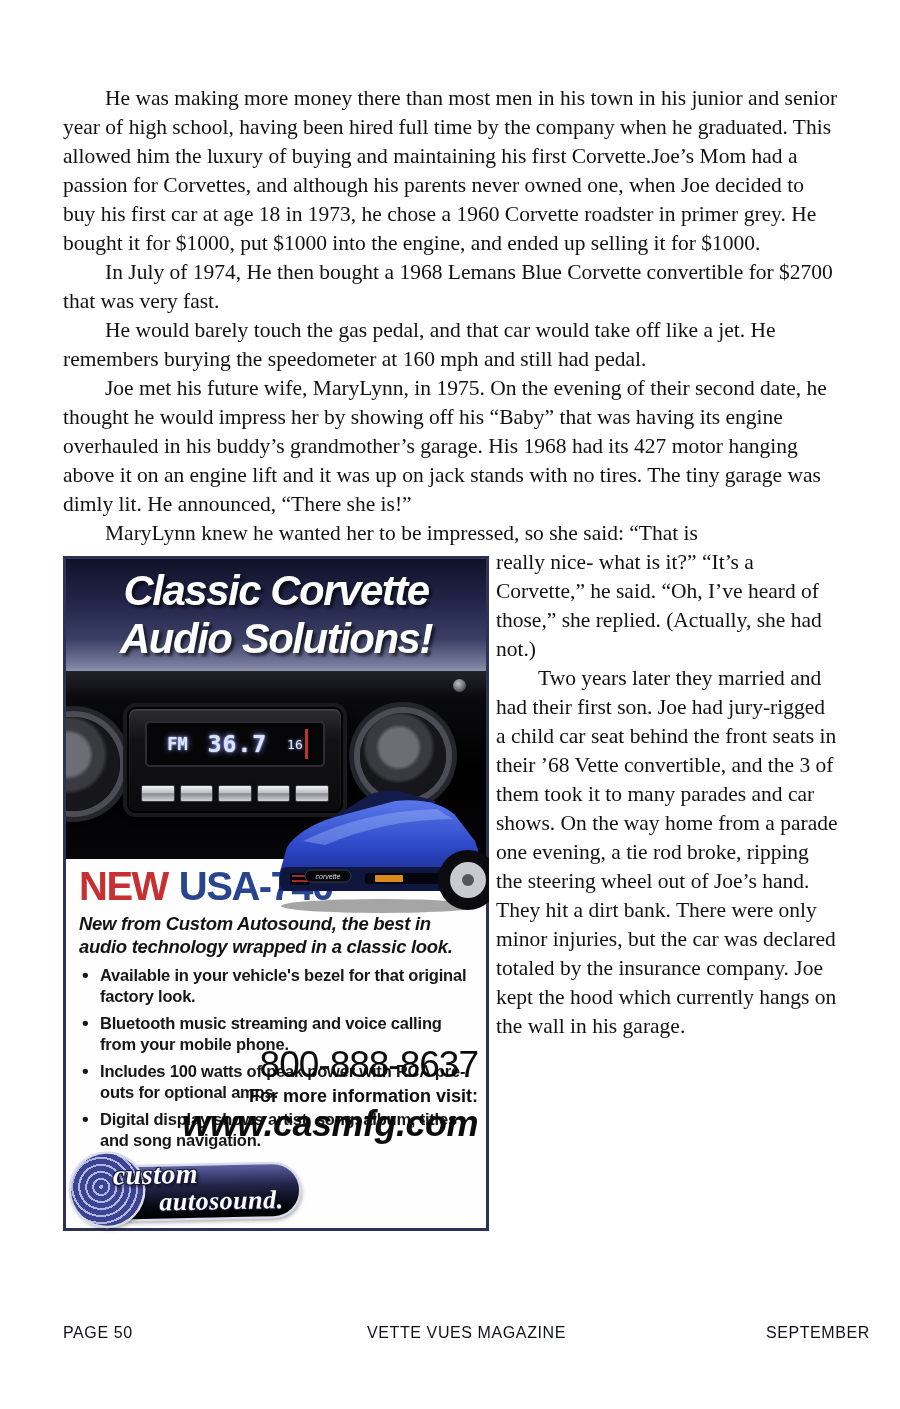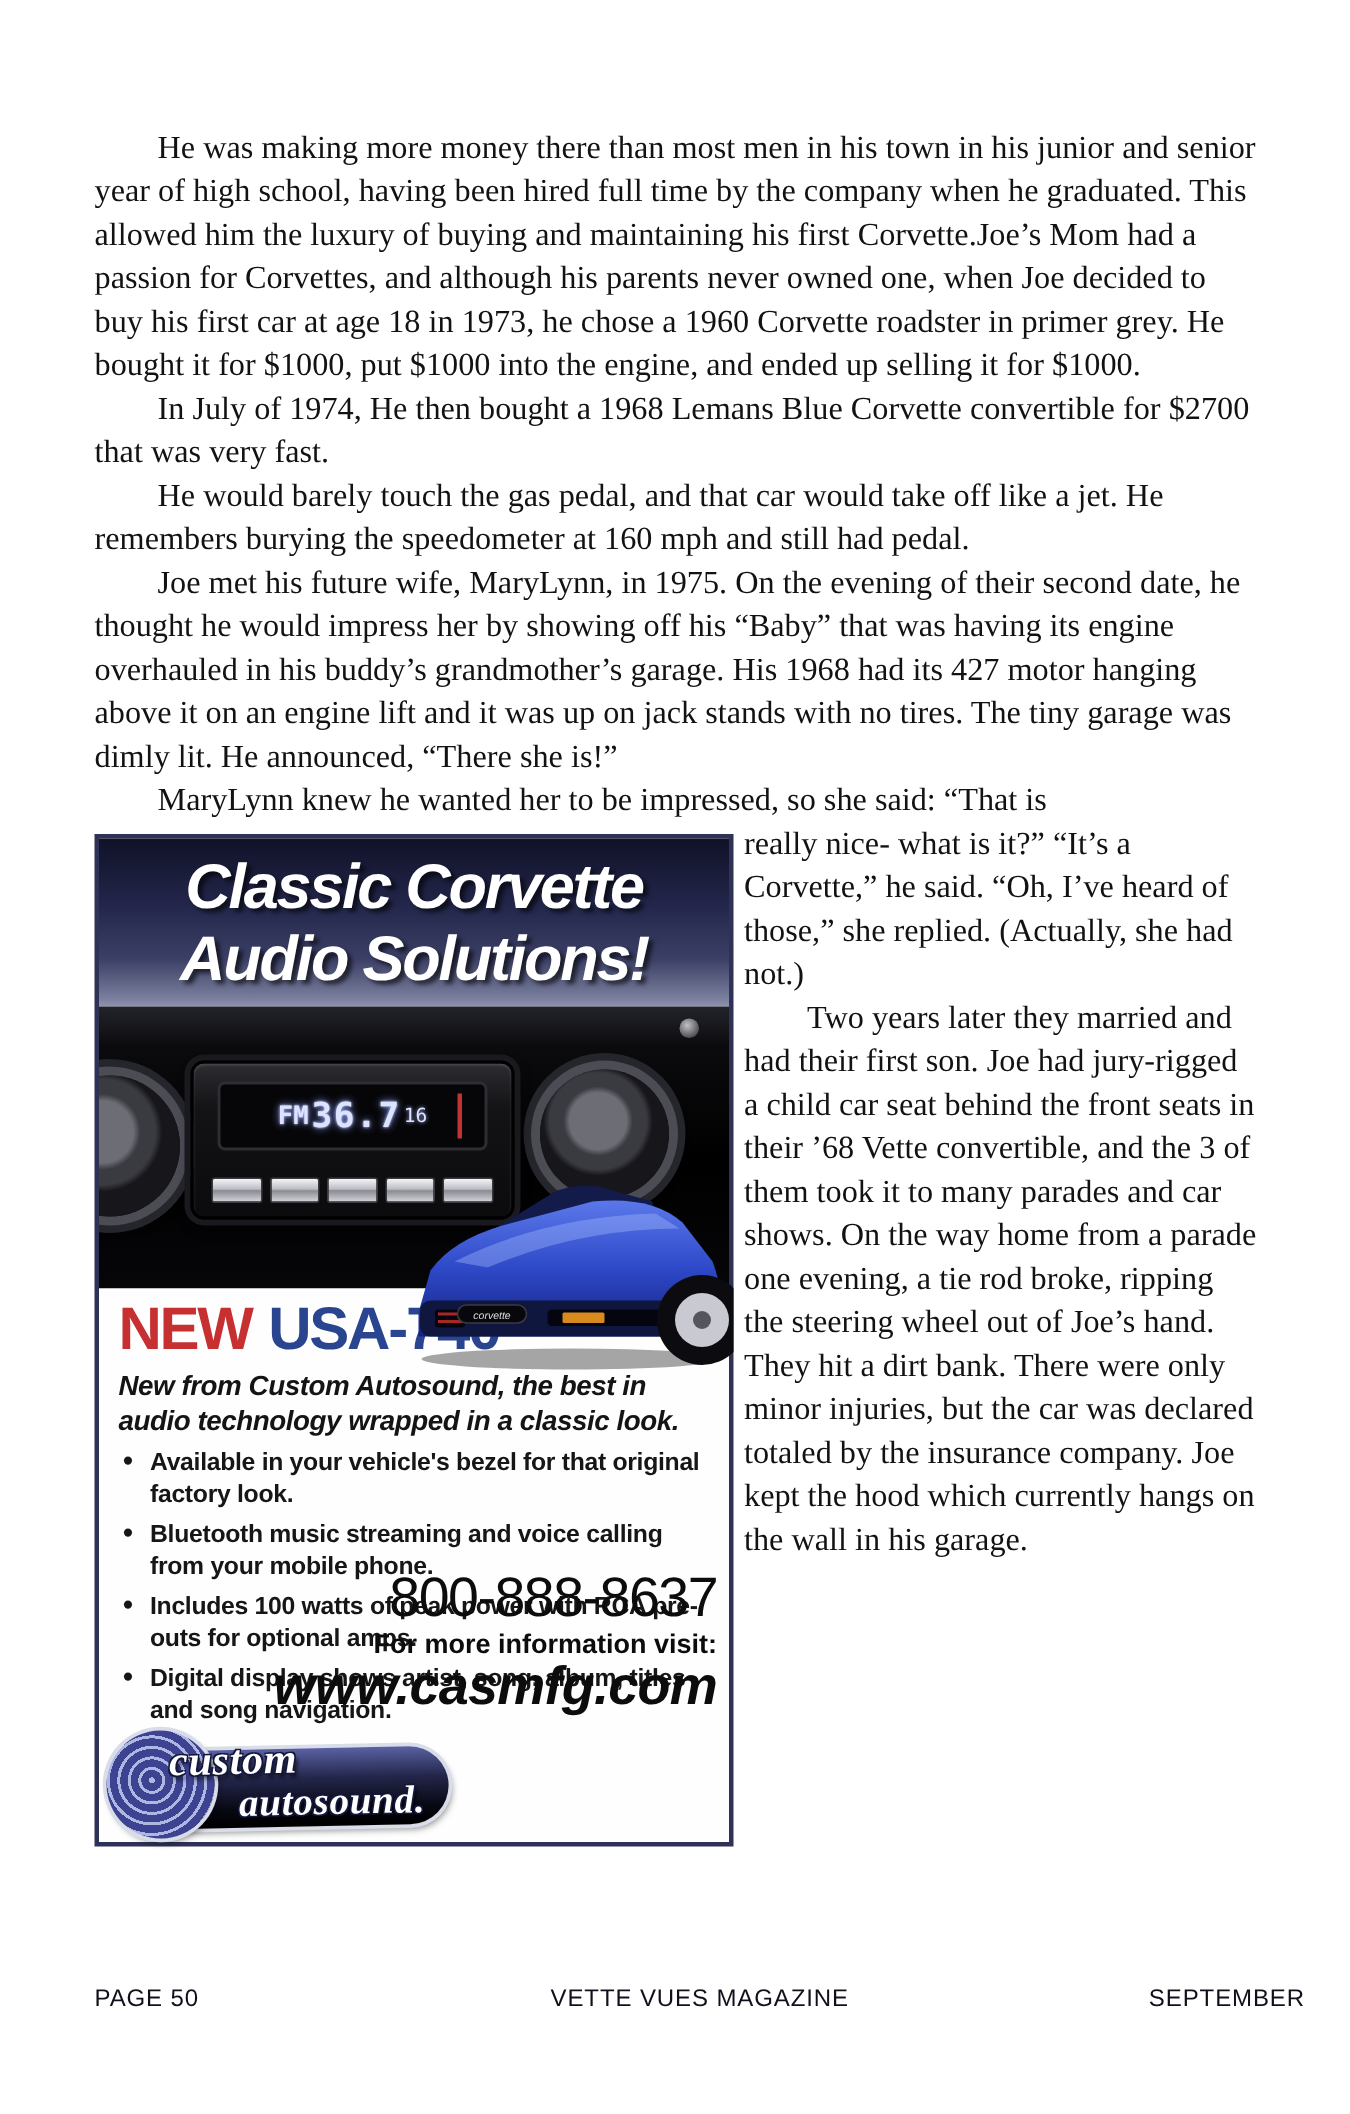--- a/index.html
+++ b/index.html
@@ -44,21 +44,21 @@
   }
   .radio-bezel {
     position:absolute; left:61px; top:36px; width:216px; height:106px;
     background:linear-gradient(180deg,#2c2c31 0%, #131316 30%, #0b0b0e 100%);
     border:2px solid #000; border-radius:9px; box-sizing:border-box;
     box-shadow:0 0 0 4px #1a1a1e, inset 0 1px 2px rgba(255,255,255,0.18), 2px 5px 9px rgba(0,0,0,.65);
   }
   .radio-display {
     position:absolute; left:16px; top:12px; width:180px; height:46px;
     background:#060608; border:2px solid #2d2d33; border-radius:5px; box-sizing:border-box;
-    display:flex; align-items:center; justify-content:center; gap:2px;
+    display:flex; align-items:center; justify-content:center; gap:20px;
     font-family:"DejaVu Sans Mono", monospace; color:#dce3ff;
     text-shadow:0 0 6px #8296ff, 0 0 2px #ffffff;
   }
   .disp-band { font-size:17px; font-weight:bold; }
   .disp-freq { font-size:23px; font-weight:bold; letter-spacing:1px; }
   .disp-preset { font-size:13px; text-shadow:0 0 3px #aab6ff; }
   .disp-needle { position:absolute; right:15px; top:6px; width:3px; height:30px; background:#c23232; }
   .presets { position:absolute; left:12px; right:12px; bottom:9px; height:17px; display:flex; gap:5px; }
   .preset {
     flex:1; border:1px solid #3a3a40; border-radius:2px;

